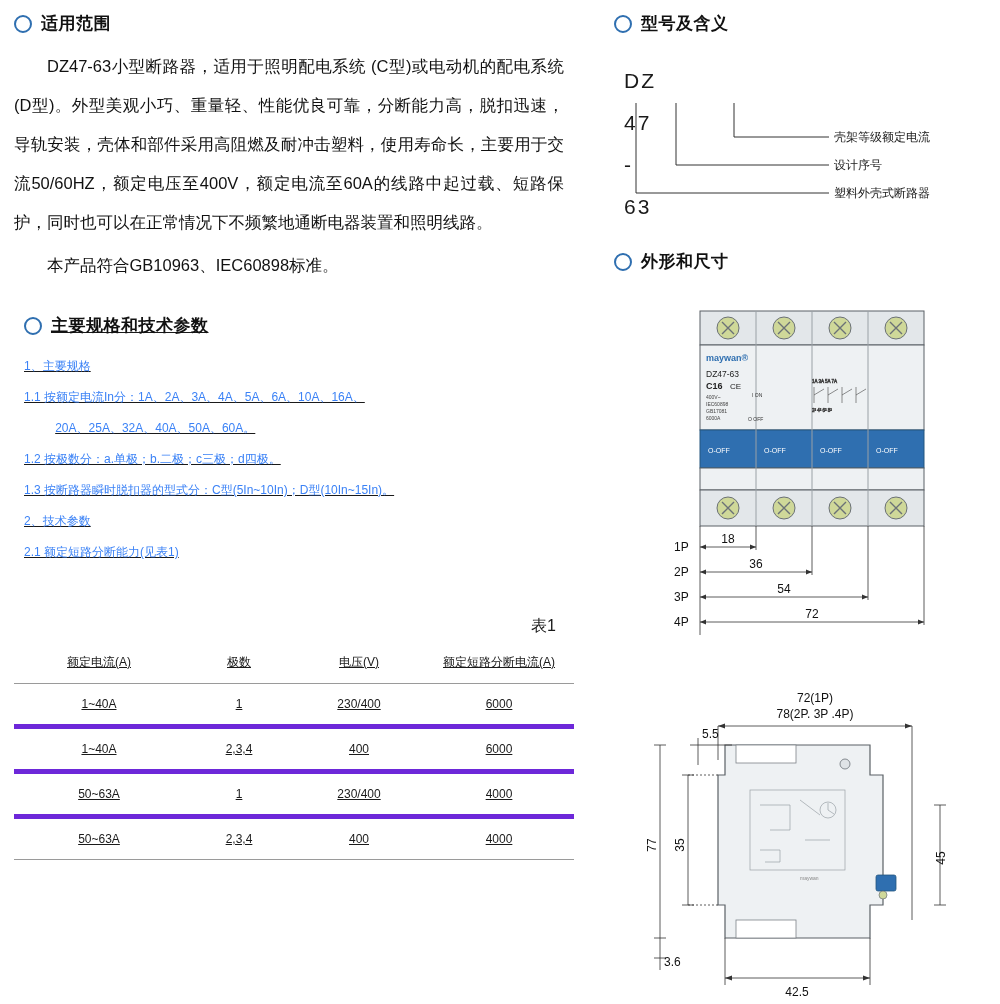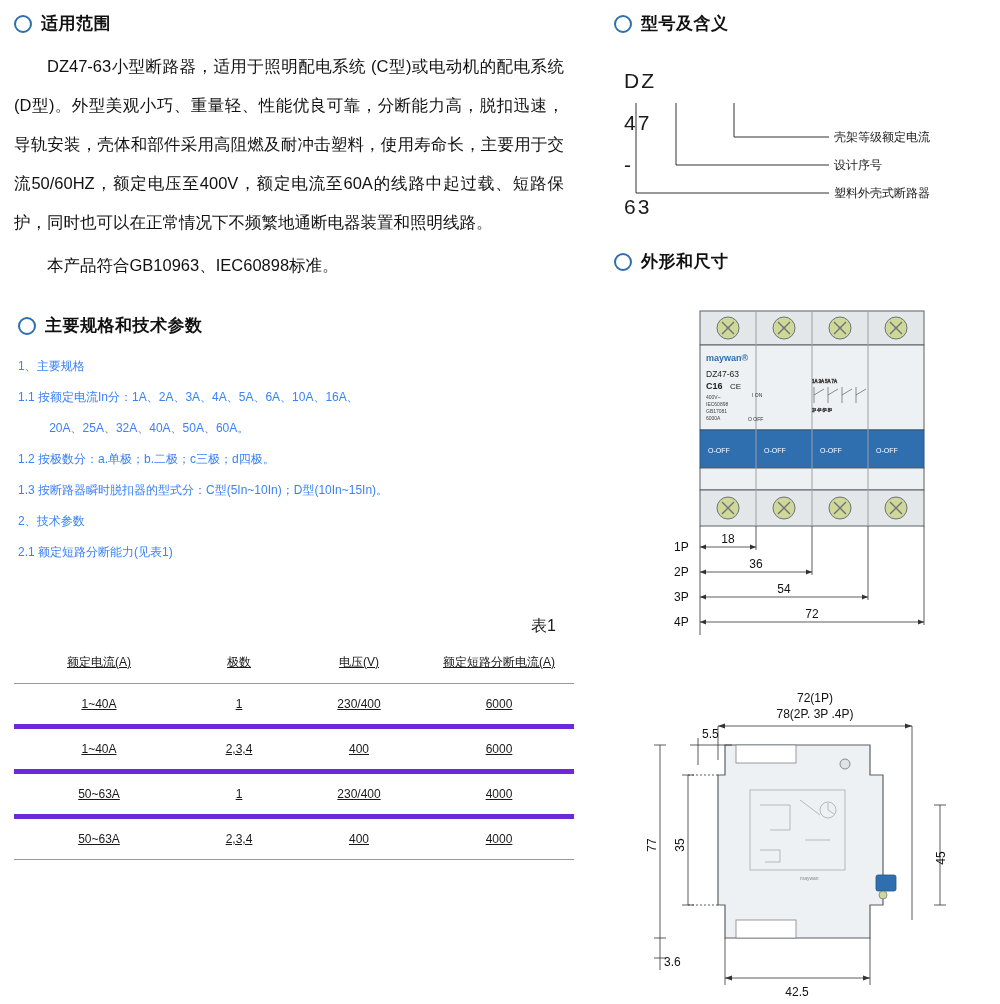--- a/index.html
+++ b/index.html
@@ -70,21 +70,21 @@
 
     <div style="position:absolute;left:14px;top:12px;width:550px;">
       <div class="sec-head">
         <span class="ring"></span>
         <span class="txt">适用范围</span>
       </div>
       <div class="para indent" style="margin-top:12px;">DZ47-63小型断路器，适用于照明配电系统 (C型)或电动机的配电系统(D型)。外型美观小巧、重量轻、性能优良可靠，分断能力高，脱扣迅速，导轨安装，壳体和部件采用高阻燃及耐冲击塑料，使用寿命长，主要用于交流50/60HZ，额定电压至400V，额定电流至60A的线路中起过载、短路保护，同时也可以在正常情况下不频繁地通断电器装置和照明线路。</div>
       <div class="para indent" style="margin-top:4px;">本产品符合GB10963、IEC60898标准。</div>
     </div>
 
-    <div style="position:absolute;left:18px;top:314px;width:560px;">
+    <div style="position:absolute;left:24px;top:314px;width:560px;text-decoration:underline;">
       <div class="sec-head">
         <span class="ring"></span>
         <span class="txt">主要规格和技术参数</span>
       </div>
       <div class="spec-line" style="margin-top:14px;">1、主要规格</div>
       <div class="spec-line">1.1 按额定电流In分：1A、2A、3A、4A、5A、6A、10A、16A、</div>
       <div class="spec-line hang">20A、25A、32A、40A、50A、60A。</div>
       <div class="spec-line">1.2 按极数分：a.单极；b.二极；c三极；d四极。</div>
       <div class="spec-line">1.3 按断路器瞬时脱扣器的型式分：C型(5In~10In)；D型(10In~15In)。</div>
       <div class="spec-line">2、技术参数</div>

